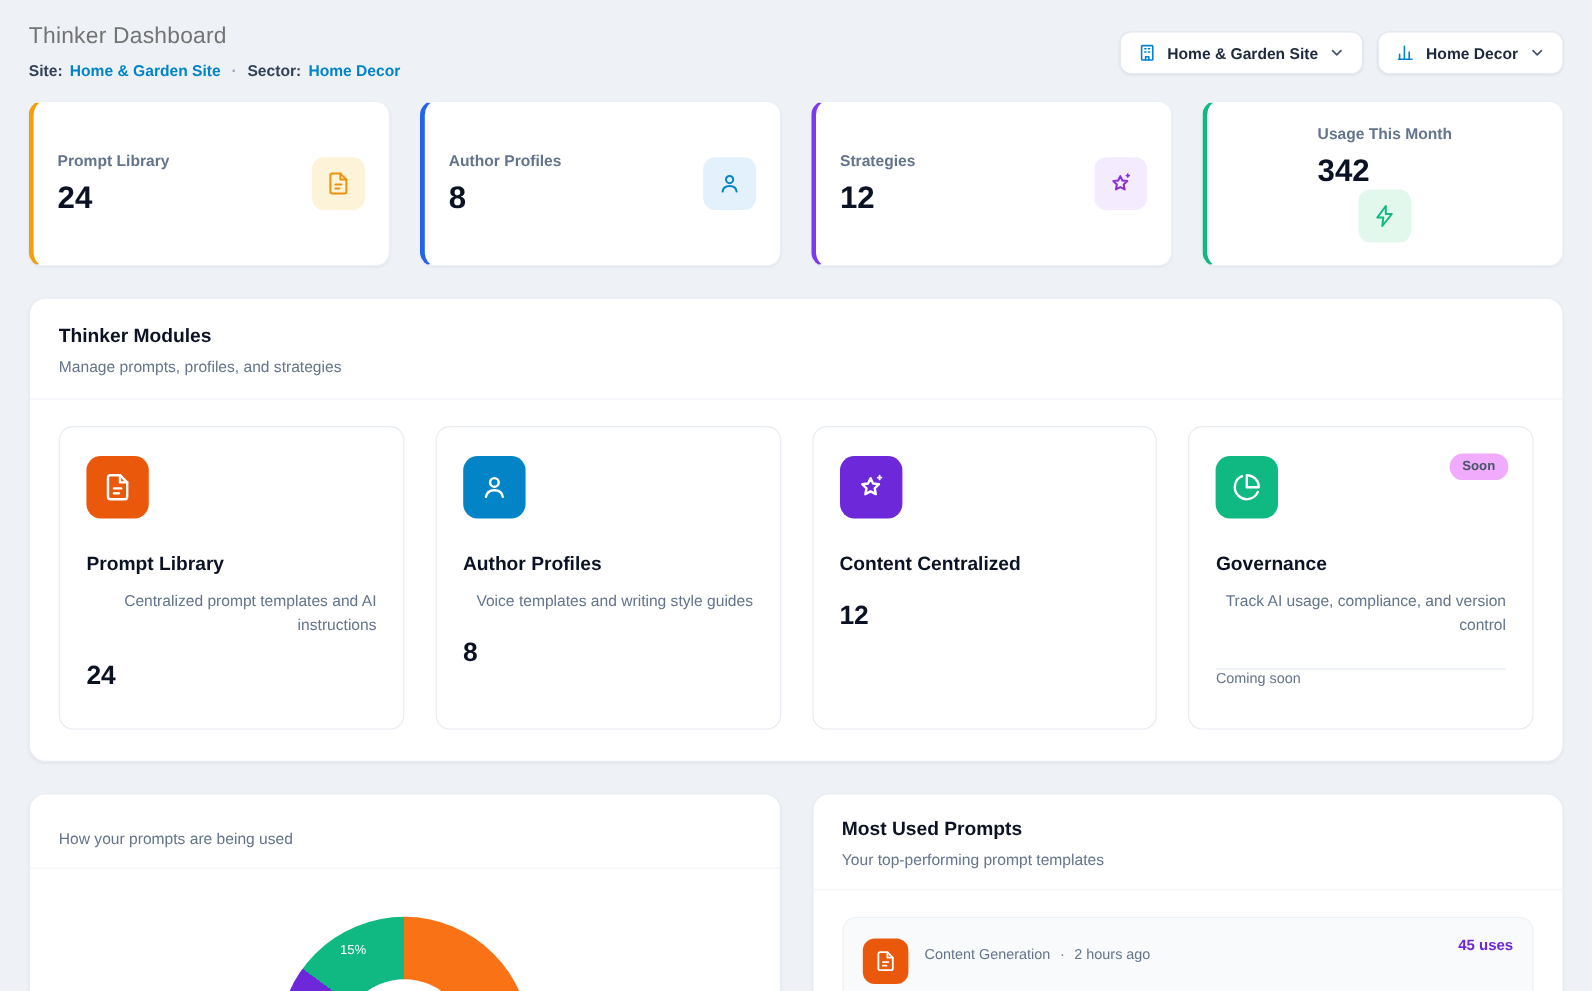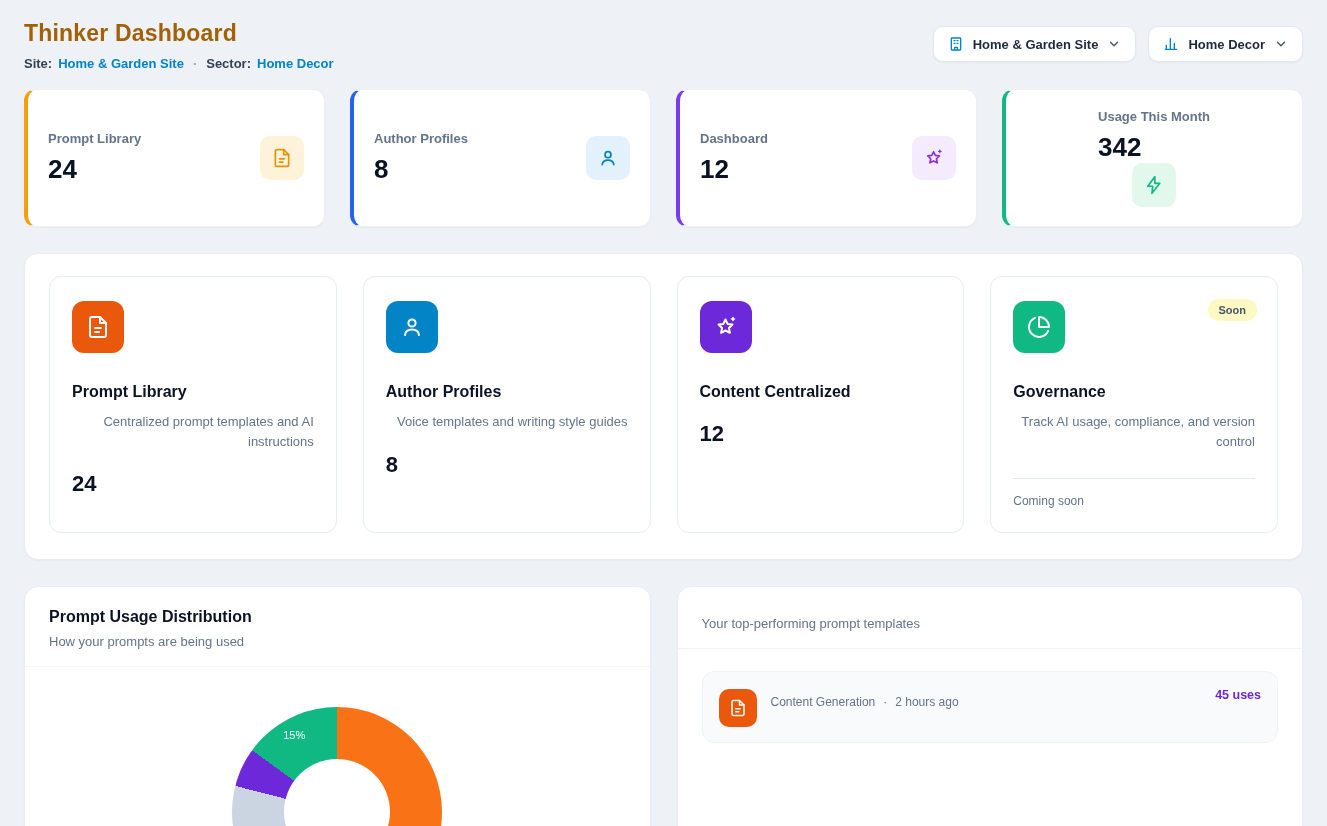--- a/index.html
+++ b/index.html
@@ -6,21 +6,21 @@
   html, body { width: 1327px; height: 826px; overflow: hidden; }
   body {
     background: #eef2f7;
     font-family: "Liberation Sans", sans-serif;
     color: #0f172a;
   }
   .page { padding: 20px 24px; }
 
   
   .topbar { display: flex; justify-content: space-between; align-items: flex-start; }
-  .page-title { font-size: 23px; font-weight: 700; color: #a16207; letter-spacing: .2px; }
+  .page-title { font-size: 19px; font-weight: 400; color: #737373; letter-spacing: .2px; }
   .subline { margin-top: 9px; font-size: 13px; display: flex; gap: 6px; align-items: center; font-weight: 600; color: #334155; }
   .sub-link { color: #0284c7; cursor: pointer; text-decoration: none; }
   .sub-dot { color: #94a3b8; margin: 0 3px; }
   .head-right { display: flex; gap: 12px; margin-top: 6px; }
   .select-btn {
     display: flex; align-items: center; gap: 9px;
     background: #fff; border: 1px solid #e2e8f0; border-radius: 10px;
     padding: 9px 14px; font: 600 13px "Liberation Sans", sans-serif;
     color: #1e293b; cursor: pointer; box-shadow: 0 1px 2px rgba(15,23,42,.05);
   }
@@ -55,23 +55,23 @@
   .mod { border: 1px solid #e7ecf2; border-radius: 12px; padding: 24px 22px; position: relative; min-height: 253px; cursor: pointer; background: #fff; }
   .mod-ico { width: 52px; height: 52px; border-radius: 12px; display: flex; align-items: center; justify-content: center; color: #fff; }
   .mod-ico svg { width: 24px; height: 24px; }
   .mod-ico.orange { background: #ea580c; }
   .mod-ico.blue   { background: #0284c7; }
   .mod-ico.purple { background: #6d28d9; }
   .mod-ico.green  { background: #10b981; }
   .mod h3 { font-size: 16px; font-weight: 700; margin-top: 30px; color: #0b1223; }
   .mod .desc { font-size: 13px; color: #64748b; margin-top: 11px; line-height: 1.5; text-align: right; }
   .mod .count { font-size: 22px; font-weight: 700; margin-top: 20px; color: #0b1223; }
-  .soon-badge { position: absolute; top: 22px; right: 20px; background: #fef9c3; color: #475569; font-size: 11px; font-weight: 700; padding: 5px 11px; border-radius: 999px; }
+  .soon-badge { position: absolute; top: 22px; right: 20px; background: #f0abfc; color: #475569; font-size: 11px; font-weight: 700; padding: 5px 11px; border-radius: 999px; }
   .mod .rule { border-top: 1px solid #e5eaf0; margin-top: 27px; }
-  .mod .coming { font-size: 12px; color: #64748b; margin-top: 15px; }
+  .mod .coming { font-size: 12px; color: #64748b; }
 
   
   .bottom { display: grid; grid-template-columns: 1fr 1fr; gap: 26px; margin-top: 26px; }
   .panel { background: #fff; border: 1px solid #e9edf3; border-radius: 14px; height: 380px; box-shadow: 0 1px 2px rgba(15,23,42,.04); overflow: hidden; }
   .panel-head { padding: 21px 24px 17px; border-bottom: 1px solid #f1f4f8; }
 
   .donut-wrap { position: relative; width: 210px; margin: 40px auto 0; }
   .donut { width: 210px; height: 210px; border-radius: 50%; position: relative; }
   .donut::after { content: ""; position: absolute; inset: 52px; border-radius: 50%; background: #fff; }
   .donut-label { position: absolute; left: 42px; top: 22px; width: 40px; text-align: center; color: #fff; font-size: 11px; font-weight: 400; z-index: 2; }
@@ -155,21 +155,21 @@
       </div>
       <div class="bubble">
         <svg viewBox="0 0 24 24" fill="none" stroke="currentColor" stroke-width="2" stroke-linecap="round">
             <circle cx="12" cy="8" r="3.6"></circle>
             <path d="M5 20c.5-3.6 3.4-5.5 7-5.5s6.5 1.9 7 5.5"></path>
           </svg>
       </div>
     </div>
     <div class="stat purple">
       <div>
-        <div class="lbl">Dashboard</div>
+        <div class="lbl">Strategies</div>
         <div class="num">12</div>
       </div>
       <div class="bubble">
         <svg viewBox="0 0 24 24" fill="none" stroke="currentColor" stroke-width="2" stroke-linejoin="round" stroke-linecap="round">
             <path d="M11.5 4.5l2.1 4.4 4.9.6-3.6 3.4 1 4.9-4.4-2.3-4.4 2.3 1-4.9L4.5 9.5l4.9-.6z"></path>
             <path d="M19 2.5v3M17.5 4h3" stroke-width="1.6"></path>
           </svg>
       </div>
     </div>
     <div class="stat green">
@@ -179,20 +179,24 @@
       </div>
       <div class="bubble">
         <svg viewBox="0 0 24 24" fill="none" stroke="currentColor" stroke-width="2" stroke-linejoin="round">
             <path d="M13 2L4.5 13.5h6L9.5 22 19 10h-6z"></path>
           </svg>
       </div>
     </div>
   </section>
 
   <section class="modules-card">
+    <div class="modules-head">
+      <h2 class="sec-title">Thinker Modules</h2>
+      <p class="sec-sub">Manage prompts, profiles, and strategies</p>
+    </div>
     <div class="modules-grid">
 
       <div class="mod">
         <div class="mod-ico orange">
           <svg viewBox="0 0 24 24" fill="none" stroke="currentColor" stroke-width="2" stroke-linecap="round" stroke-linejoin="round">
               <path d="M14 2H6a2 2 0 0 0-2 2v16a2 2 0 0 0 2 2h12a2 2 0 0 0 2-2V8z"></path>
               <polyline points="14 2 14 8 20 8"></polyline>
               <line x1="9" y1="13" x2="15" y2="13"></line>
               <line x1="9" y1="17" x2="13" y2="17"></line>
             </svg>
@@ -239,31 +243,31 @@
         <p class="coming">Coming soon</p>
       </div>
 
     </div>
   </section>
 
   <section class="bottom">
 
     <div class="panel">
       <div class="panel-head">
-        <h2 class="sec-title">Prompt Usage Distribution</h2>
         <p class="sec-sub">How your prompts are being used</p>
       </div>
       <div class="donut-wrap">
         <div class="donut" style="background: conic-gradient(rgb(249, 115, 22) 0%, rgb(249, 115, 22) 50%, rgb(203, 213, 225) 50%, rgb(203, 213, 225) 79%, rgb(109, 40, 217) 79%, rgb(109, 40, 217) 85%, rgb(16, 185, 129) 85%, rgb(16, 185, 129) 100%);"></div>
         <span class="donut-label">15%</span>
       </div>
     </div>
 
     <div class="panel">
       <div class="panel-head">
+        <h2 class="sec-title">Most Used Prompts</h2>
         <p class="sec-sub">Your top-performing prompt templates</p>
       </div>
       <div class="prompt-list">
         <div class="prompt-item">
           <div class="pi-ico">
             <svg viewBox="0 0 24 24" fill="none" stroke="currentColor" stroke-width="2" stroke-linecap="round" stroke-linejoin="round">
                 <path d="M14 2H6a2 2 0 0 0-2 2v16a2 2 0 0 0 2 2h12a2 2 0 0 0 2-2V8z"></path>
                 <polyline points="14 2 14 8 20 8"></polyline>
                 <line x1="9" y1="13" x2="15" y2="13"></line>
                 <line x1="9" y1="17" x2="13" y2="17"></line>

